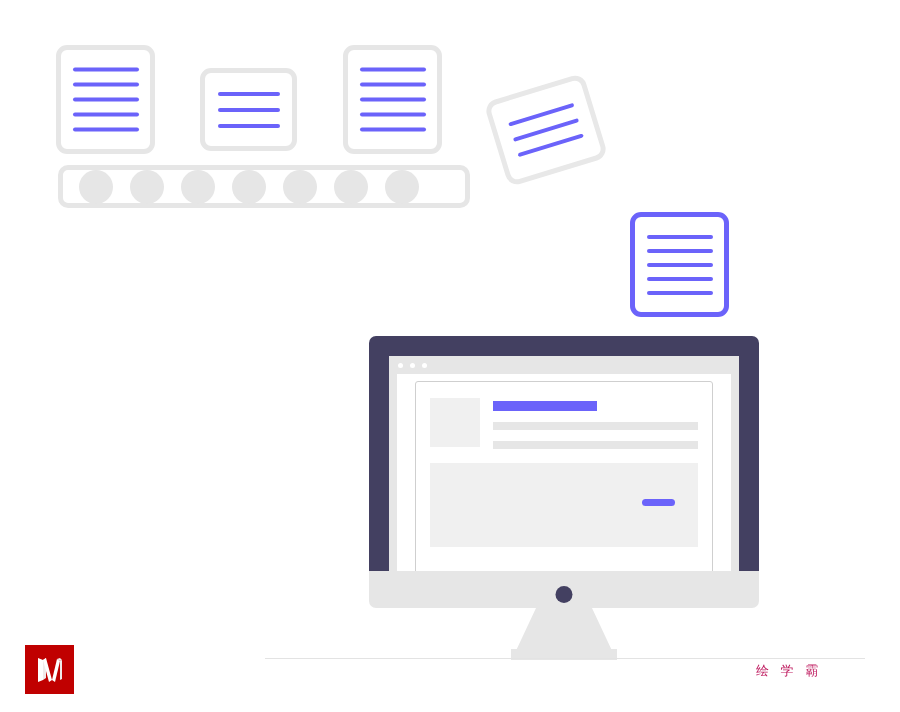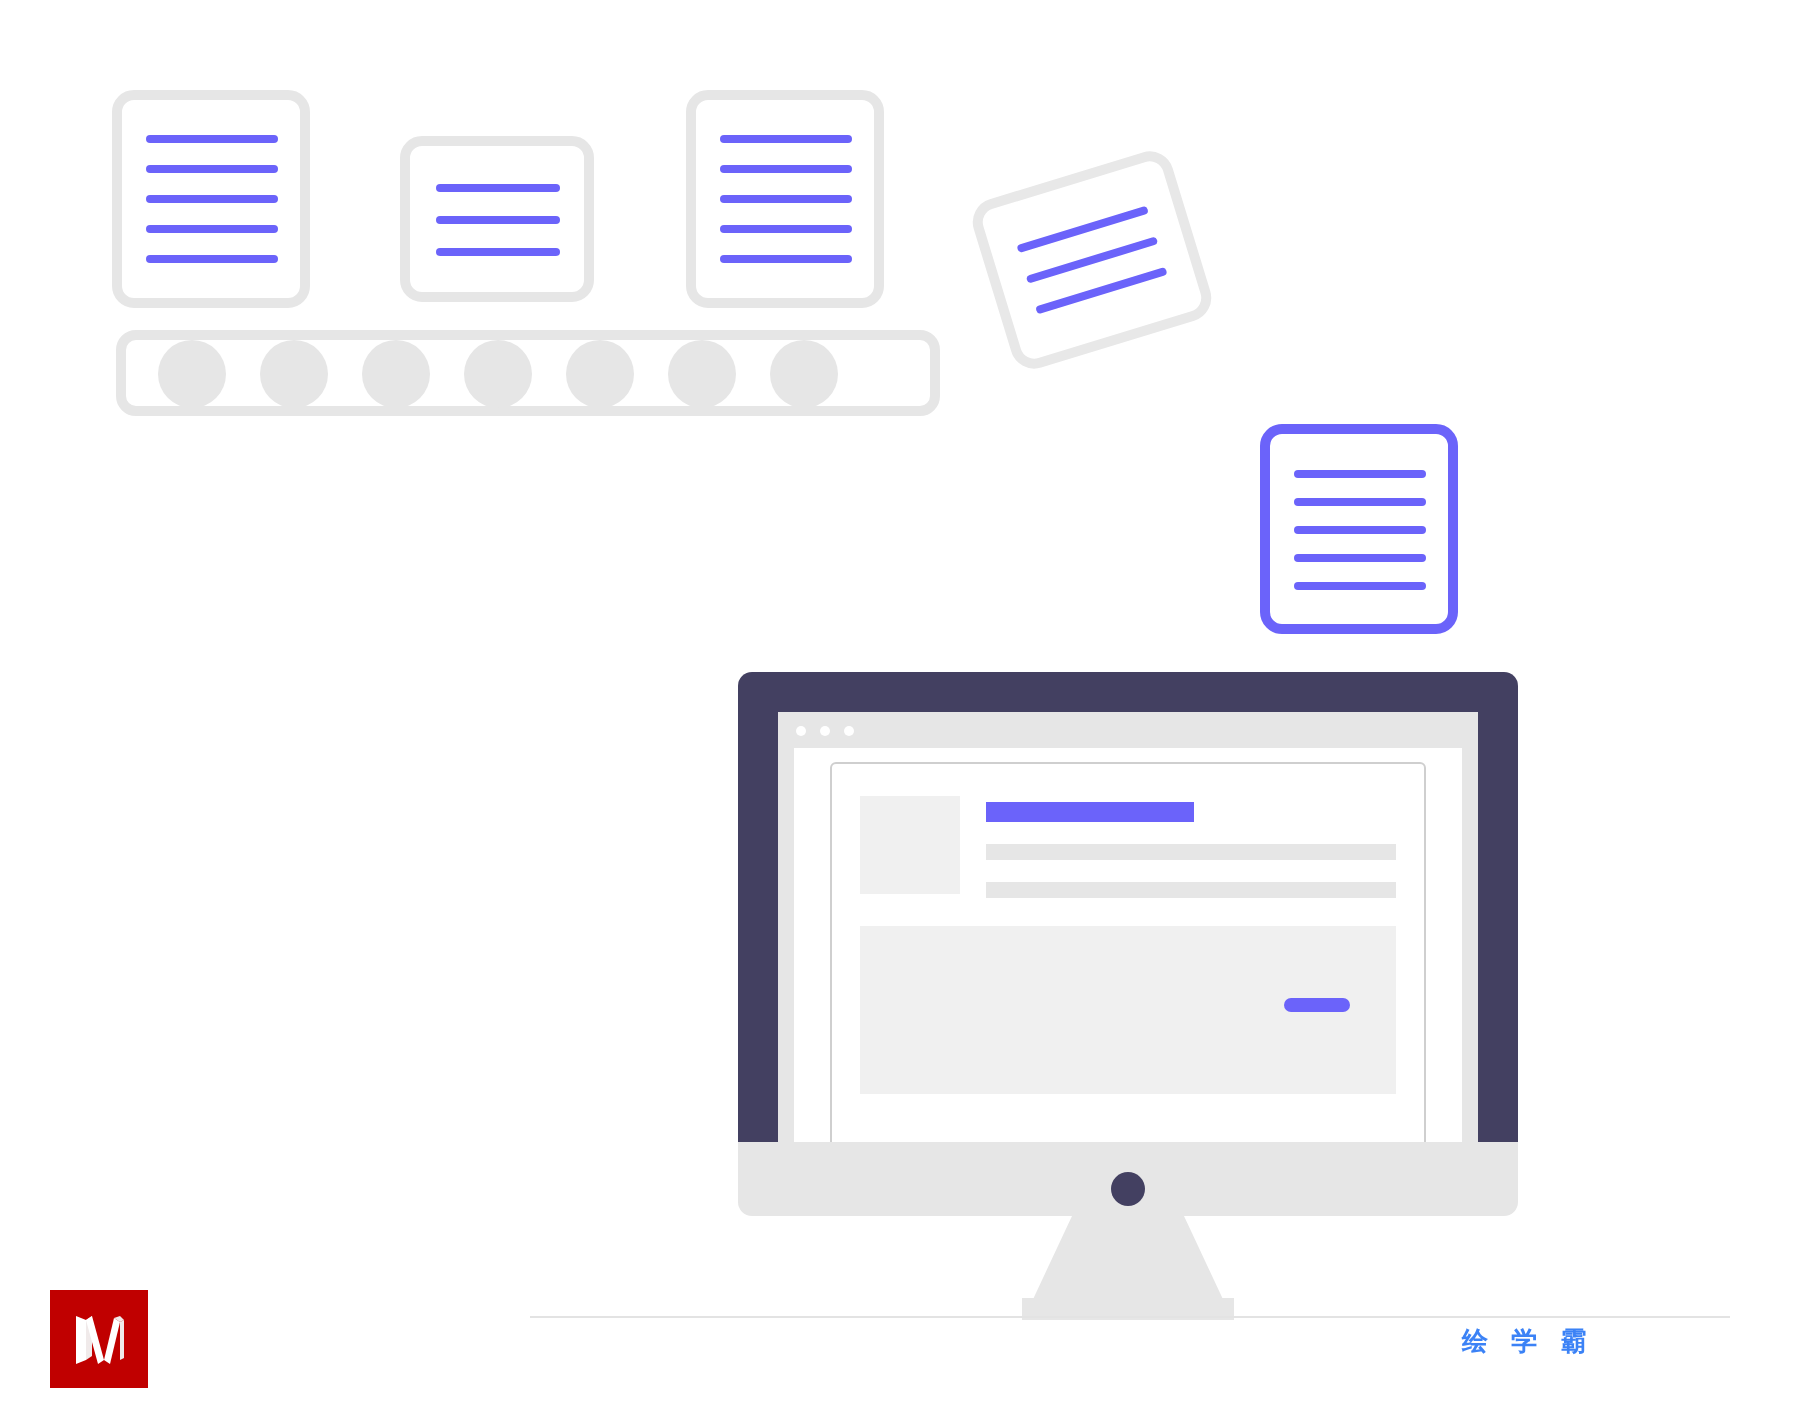--- a/index.html
+++ b/index.html
@@ -245,24 +245,24 @@
     position: absolute;
     left: 25px; top: 645px;
     width: 49px; height: 49px;
     background: #c00000;
     display: flex;
     align-items: center;
     justify-content: center;
   }
   #watermark {
     position: absolute;
-    left: 731px; top: 662px;
-    color: #3b82f6;
+    left: 756px; top: 662px;
+    color: #be185d;
     font-size: 13px;
-    font-weight: bold;
+    font-weight: normal;
     letter-spacing: 4px;
     white-space: nowrap;
   }
 </style>
 </head>
 <body>
 
 <div id="scene">
 
   <div class="wf-card" id="card-1">

